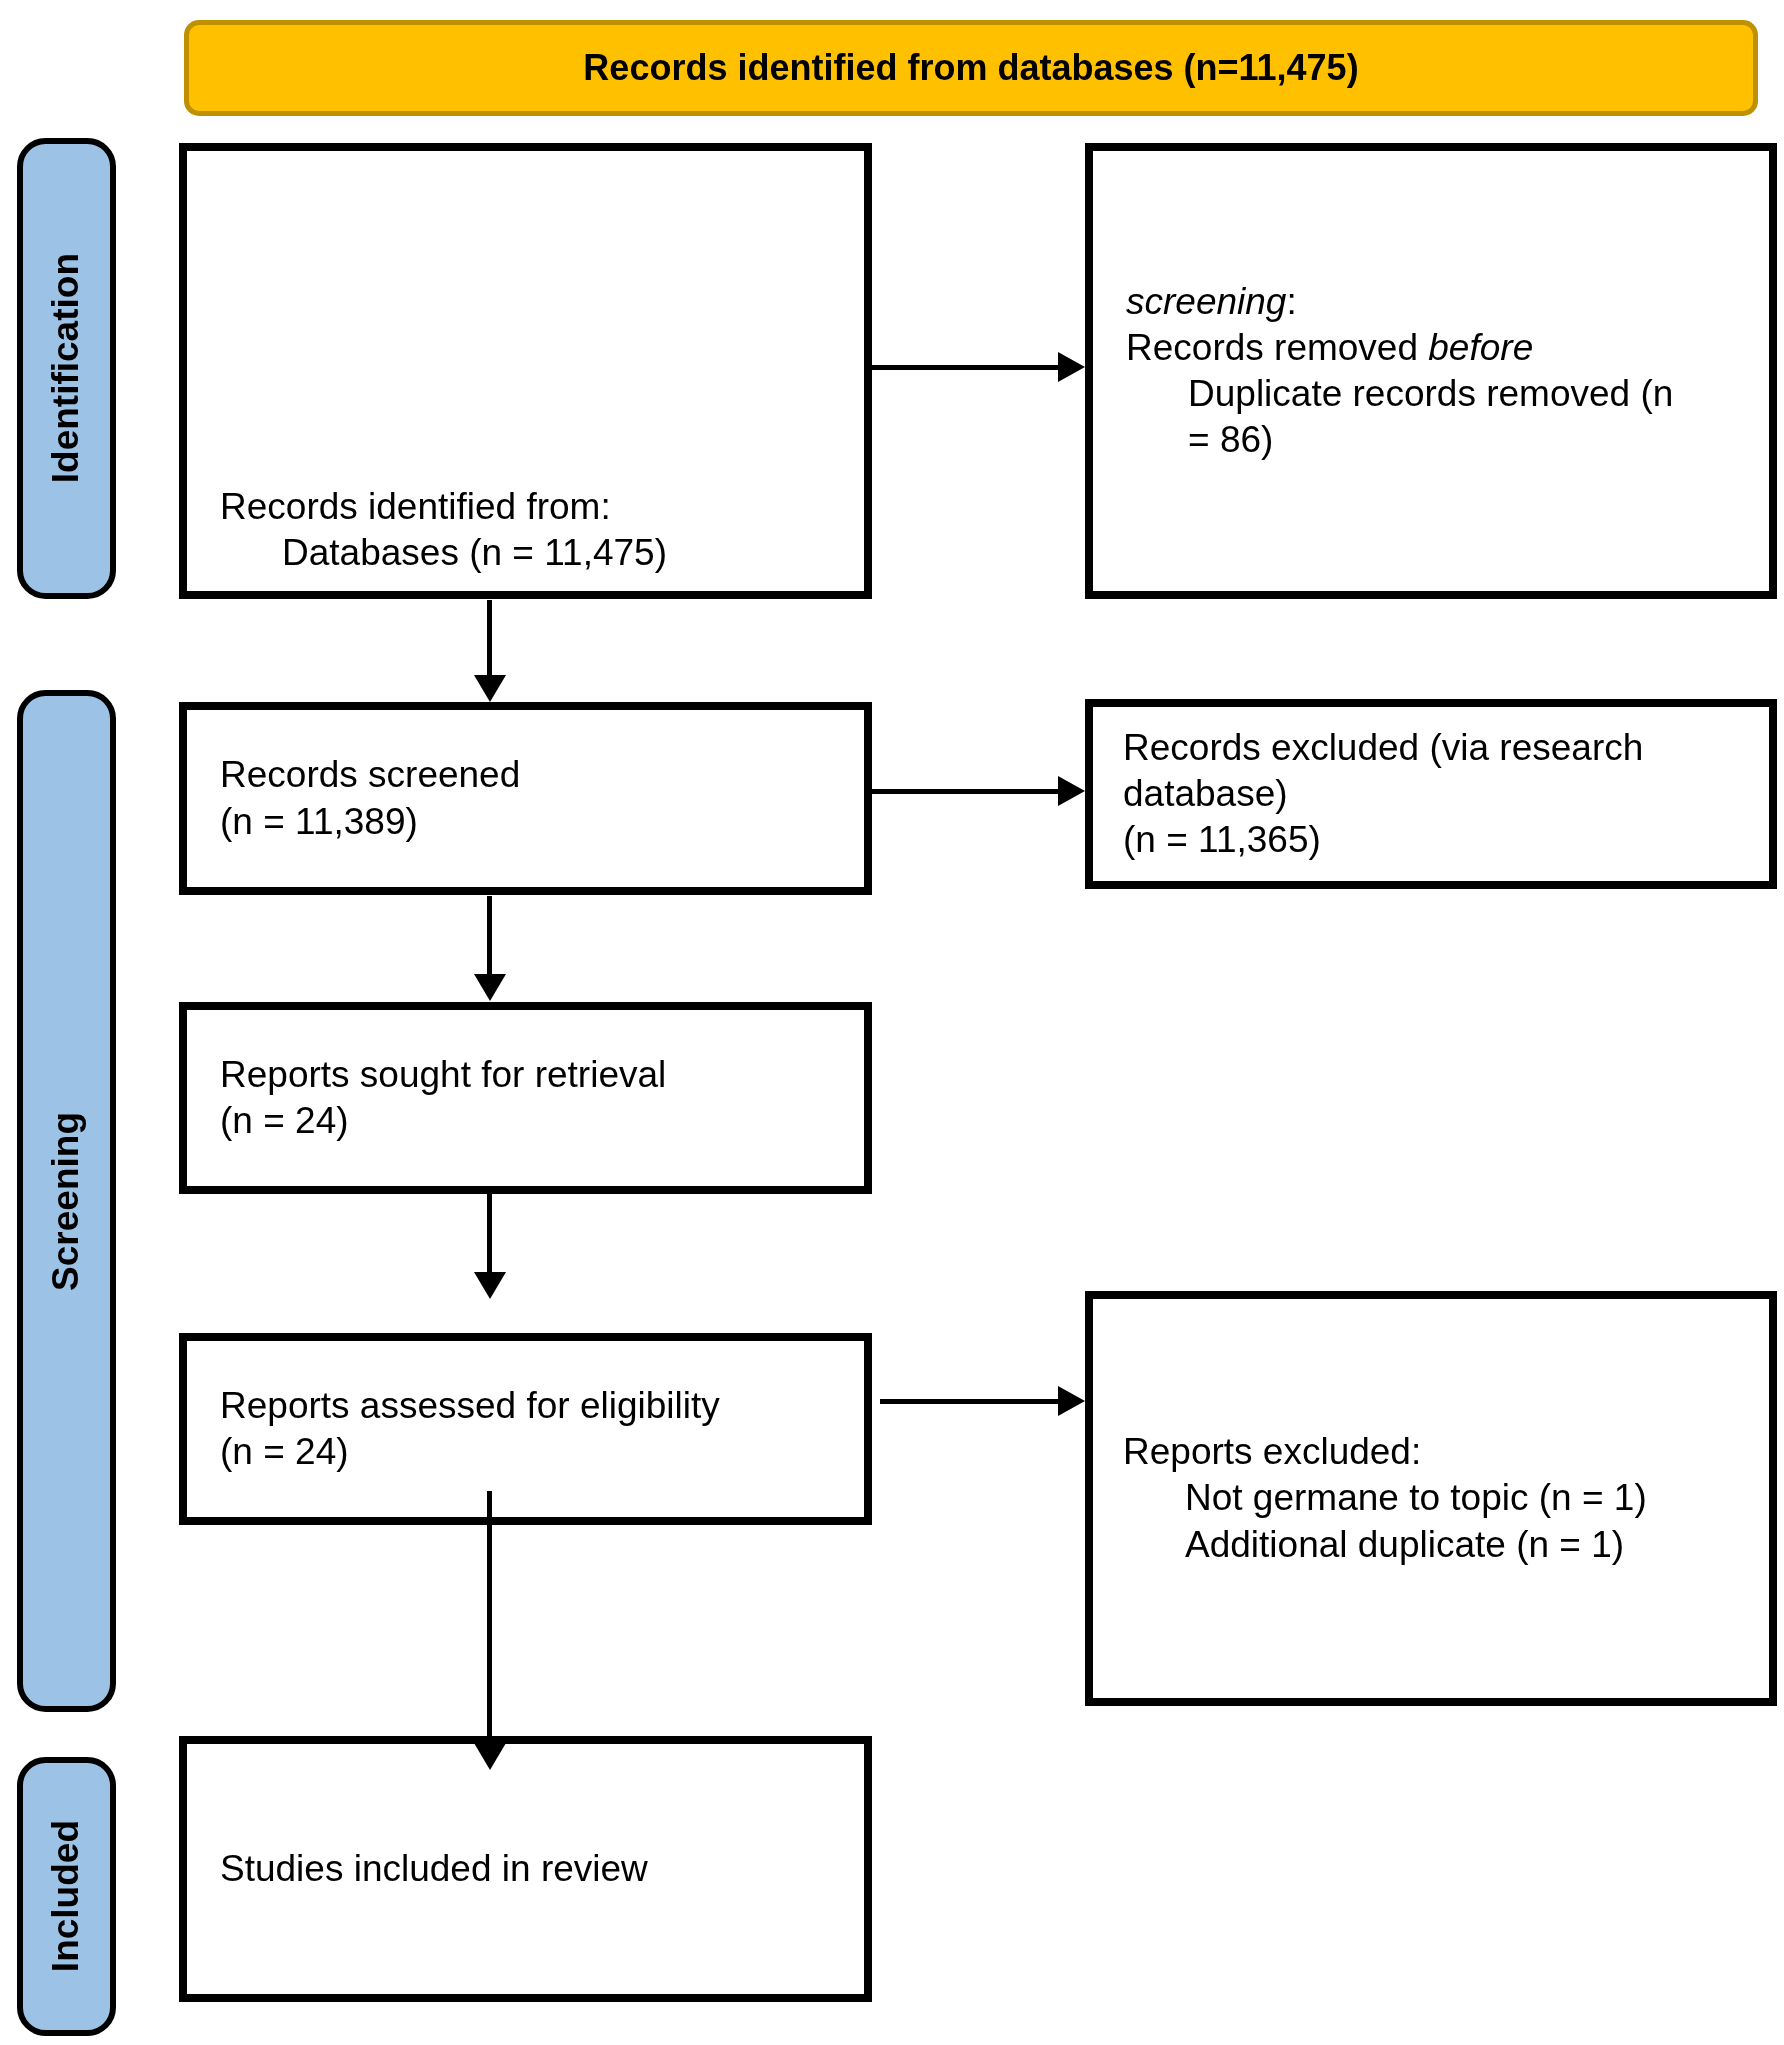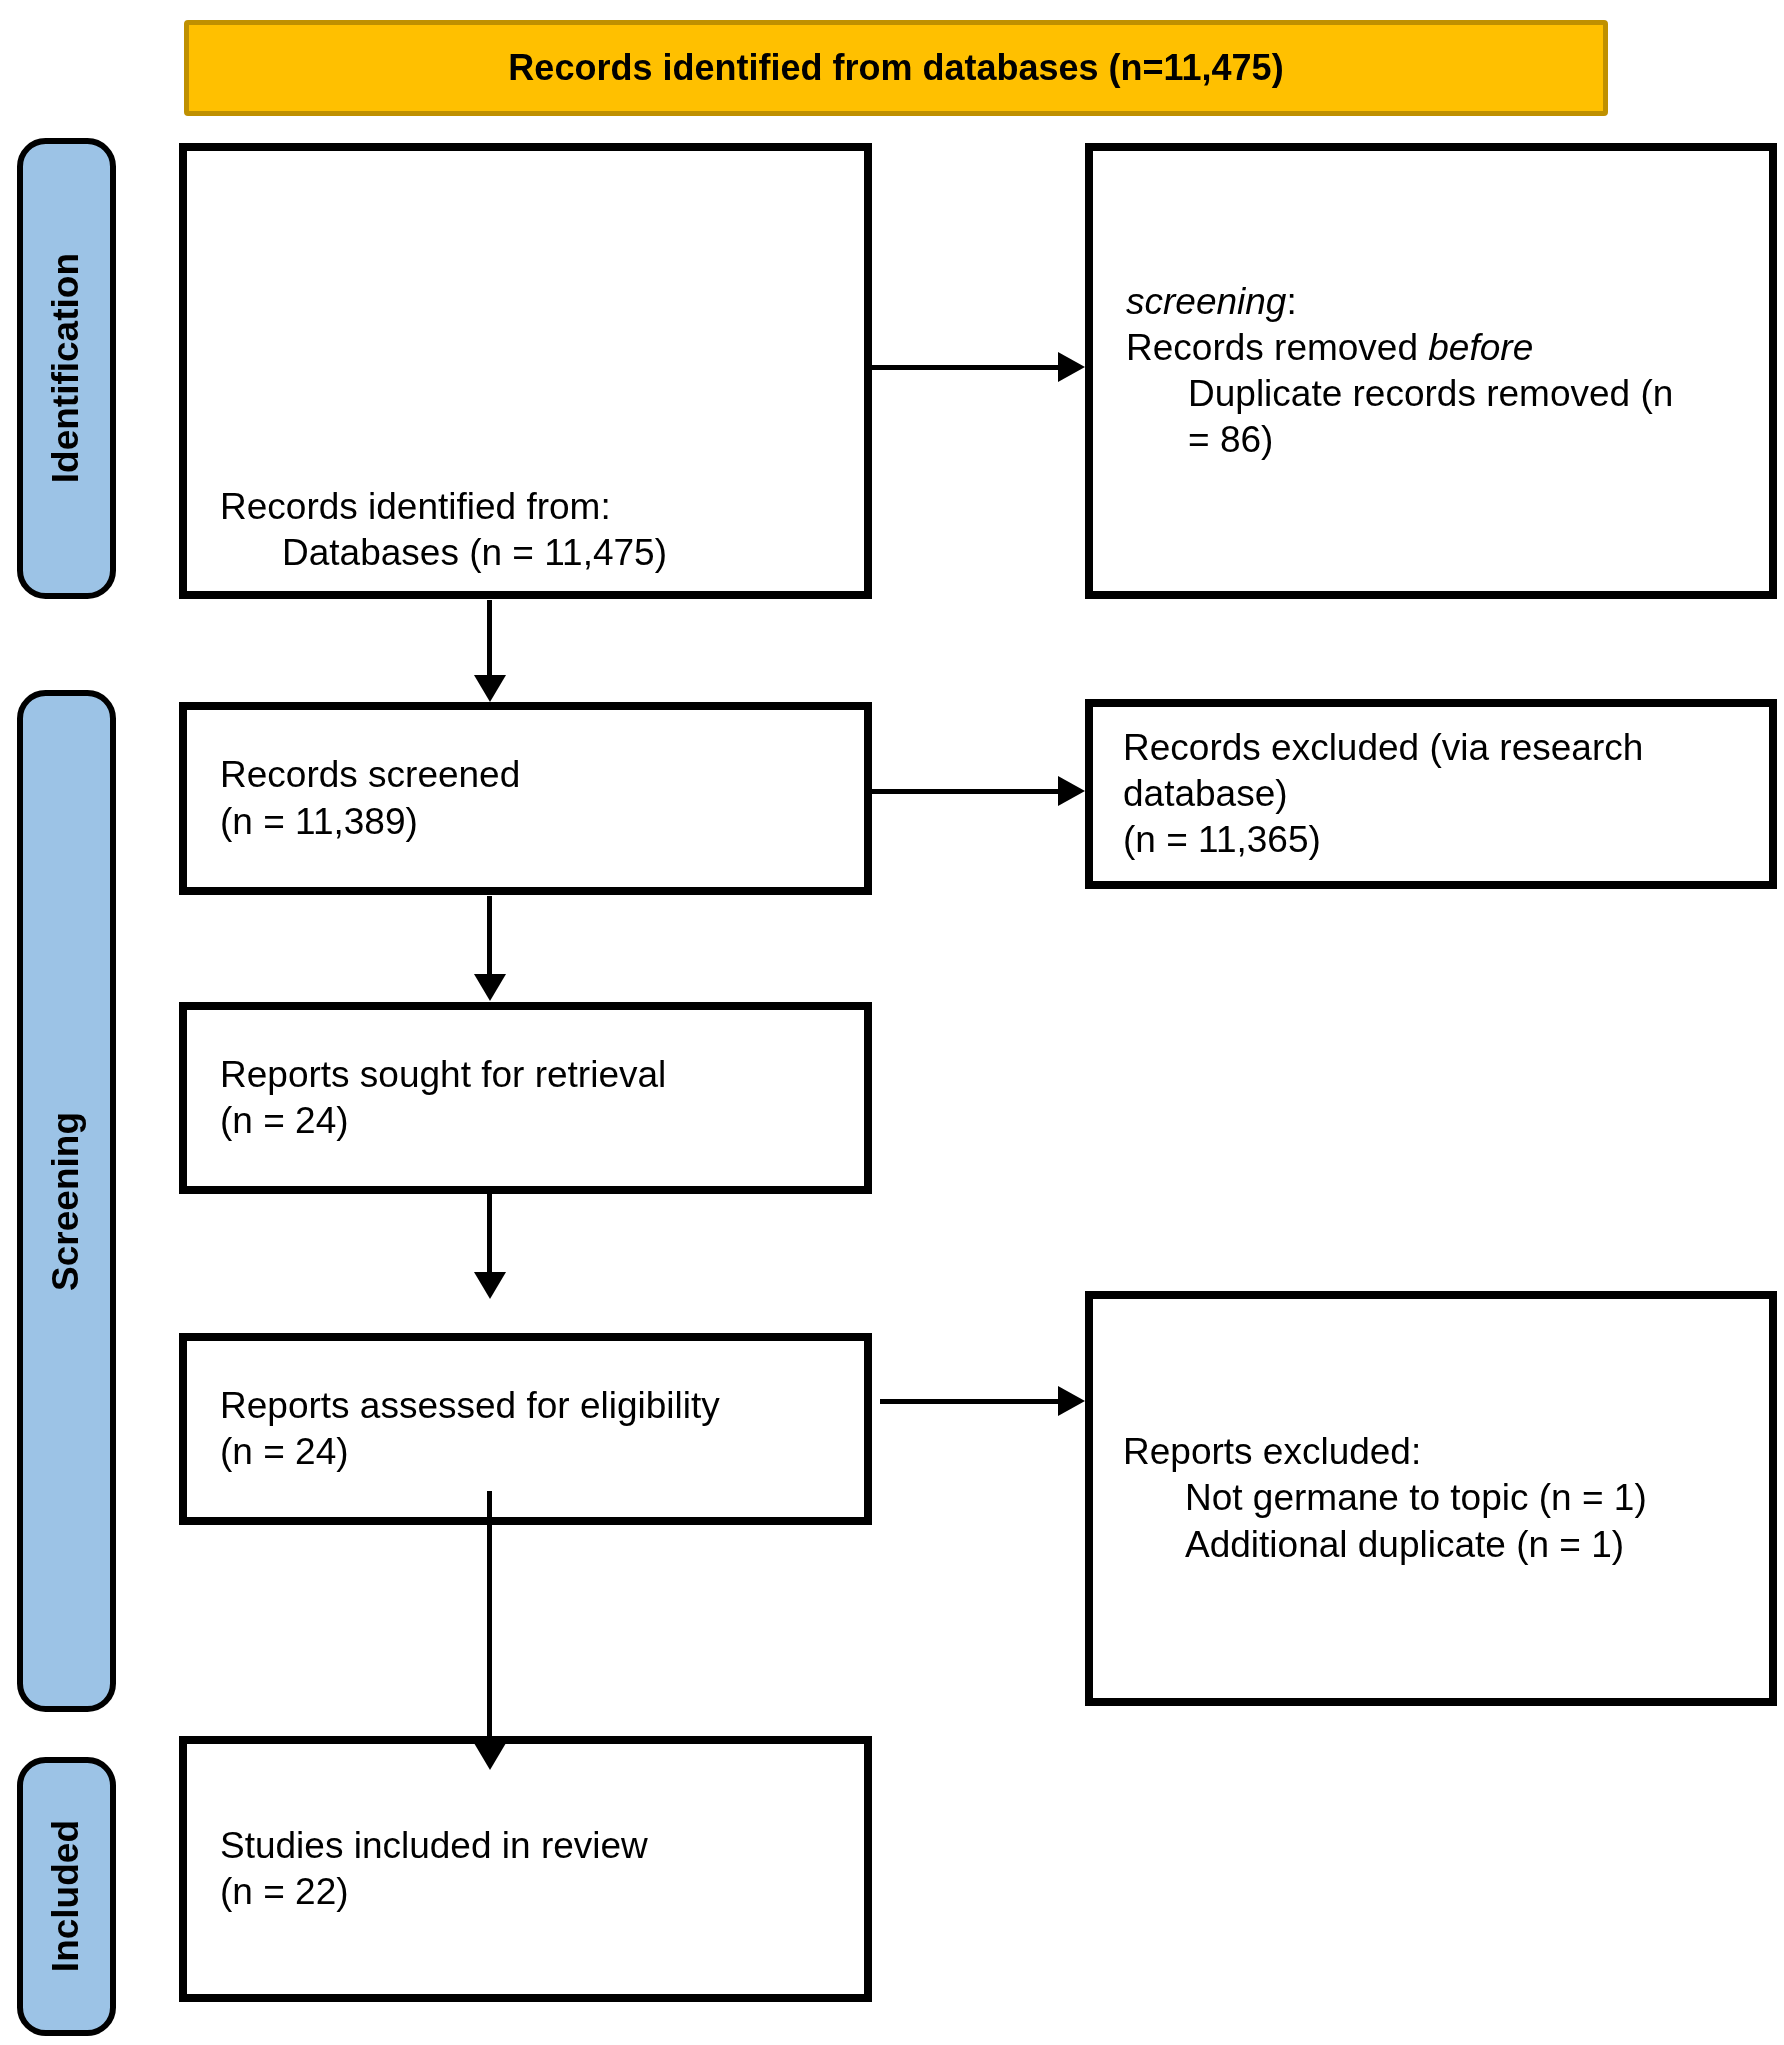--- a/index.html
+++ b/index.html
@@ -6,25 +6,25 @@
   .canvas {
     position: relative;
     width: 1785px;
     height: 2046px;
     background: #ffffff;
     font-family: "Liberation Sans", sans-serif;
     color: #000000;
   }
   .header-banner {
     position: absolute;
-    left: 184px; top: 19.6px; width: 1424px; height: 96px;
+    left: 184px; top: 19.6px; width: 1574px; height: 96px;
     box-sizing: border-box;
     background: var(--header-bg, #FFC000);
     border: 5.4px solid var(--header-border, #BF9000);
-    border-radius: 4px;
+    border-radius: 15px;
     display: flex; align-items: center; justify-content: center;
     font-size: 36px; font-weight: bold;
   }
   .stage {
     position: absolute;
     left: 16.7px; width: 99px;
     box-sizing: border-box;
     background: var(--stage-bg, #9CC3E6);
     border: 6.5px solid var(--stage-border, #000000);
     border-radius: 28.6px;
@@ -96,21 +96,20 @@
     <div>(n = 24)</div>
   </div>
 
   <div class="box" style="left:179px; top:1299px; width:693px; height:192px;margin-top:34px;">
     <div>Reports assessed for eligibility</div>
     <div>(n = 24)</div>
   </div>
 
   <div class="box" style="left:179px; top:1736px; width:693px; height:266px;">
     <div>Studies included in review</div>
-    <div>(n = 22)</div>
   </div>
 
   <div class="box" style="left:1085px; top:143px; width:692px; height:456px;">
     <div>
       <em>screening</em><span>:</span>
     </div>
     <div>
       <span>Records removed </span><em>before</em>
     </div>
     <div class="indent">

